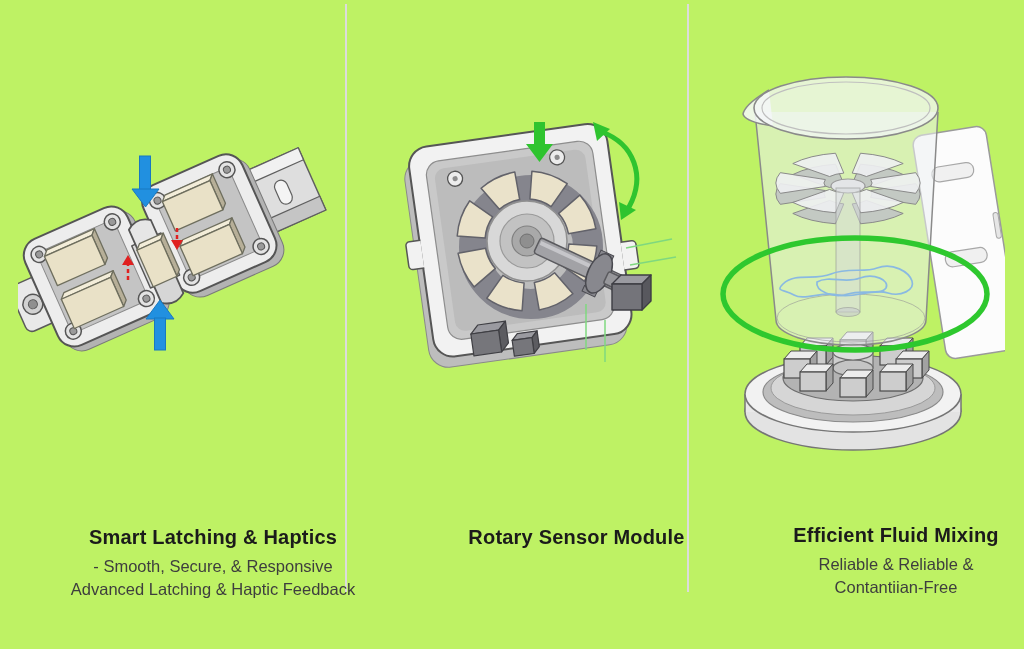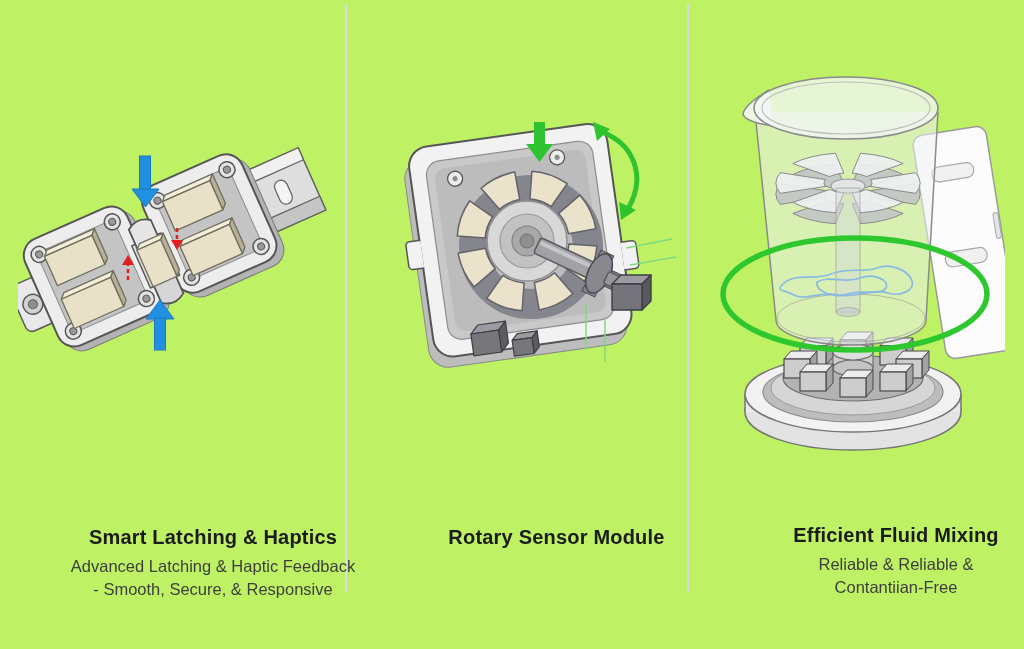--- a/index.html
+++ b/index.html
@@ -12,21 +12,21 @@
     position:absolute;top:4px;width:2px;height:588px;background:#dcdcdc;
   }
   #divider-1{left:345px;}
   #divider-2{left:687px;}
   .art{position:absolute;}
   #art-latch{left:18px;top:128px;width:312px;height:262px;}
   #art-rotary{left:400px;top:108px;width:280px;height:272px;}
   #art-beaker{left:705px;top:68px;width:300px;height:392px;}
   .caption{position:absolute;text-align:center;}
   #caption-1{left:0;top:508px;width:346px;}
-  #caption-2{left:346px;top:508px;width:341px;}
+  #caption-2{left:366px;top:508px;width:341px;}
   #caption-3{left:688px;top:506px;width:336px;}
   .caption h2{
     margin:0 0 5px 0;font-size:20px;line-height:26px;font-weight:700;color:#1b1b1b;letter-spacing:0.2px;
   }
   .caption p{
     margin:0;font-size:16.5px;line-height:23px;font-weight:400;color:#3e3e3e;
   }
   svg{display:block;}
 </style>
 </head>
@@ -331,22 +331,22 @@
         <ellipse cx="141" cy="40" rx="92" ry="31" fill="rgba(243,246,248,0.75)" stroke="#8a8a8a" stroke-width="1.6"></ellipse>
         <ellipse cx="141" cy="40" rx="84" ry="26" fill="none" stroke="#bfbfbf" stroke-width="1.2"></ellipse>
       </g>
 
       <ellipse cx="150" cy="226" rx="132" ry="56" fill="none" stroke="#2ec82e" stroke-width="5.5"></ellipse>
     </svg>
   </div>
 
   <figure class="caption" id="caption-1">
     <h2>Smart Latching &amp; Haptics</h2>
+    <p>- Smooth, Secure, &amp; Responsive</p>
     <p>Advanced Latching &amp; Haptic Feedback</p>
-    <p>- Smooth, Secure, &amp; Responsive</p>
   </figure>
 
   <figure class="caption" id="caption-2">
     <h2>Rotary Sensor Module</h2>
   </figure>
 
   <figure class="caption" id="caption-3">
     <h2>Efficient Fluid Mixing</h2>
     <p>Reliable &amp; Reliable &amp;</p>
     <p>Contantiian-Free</p>

